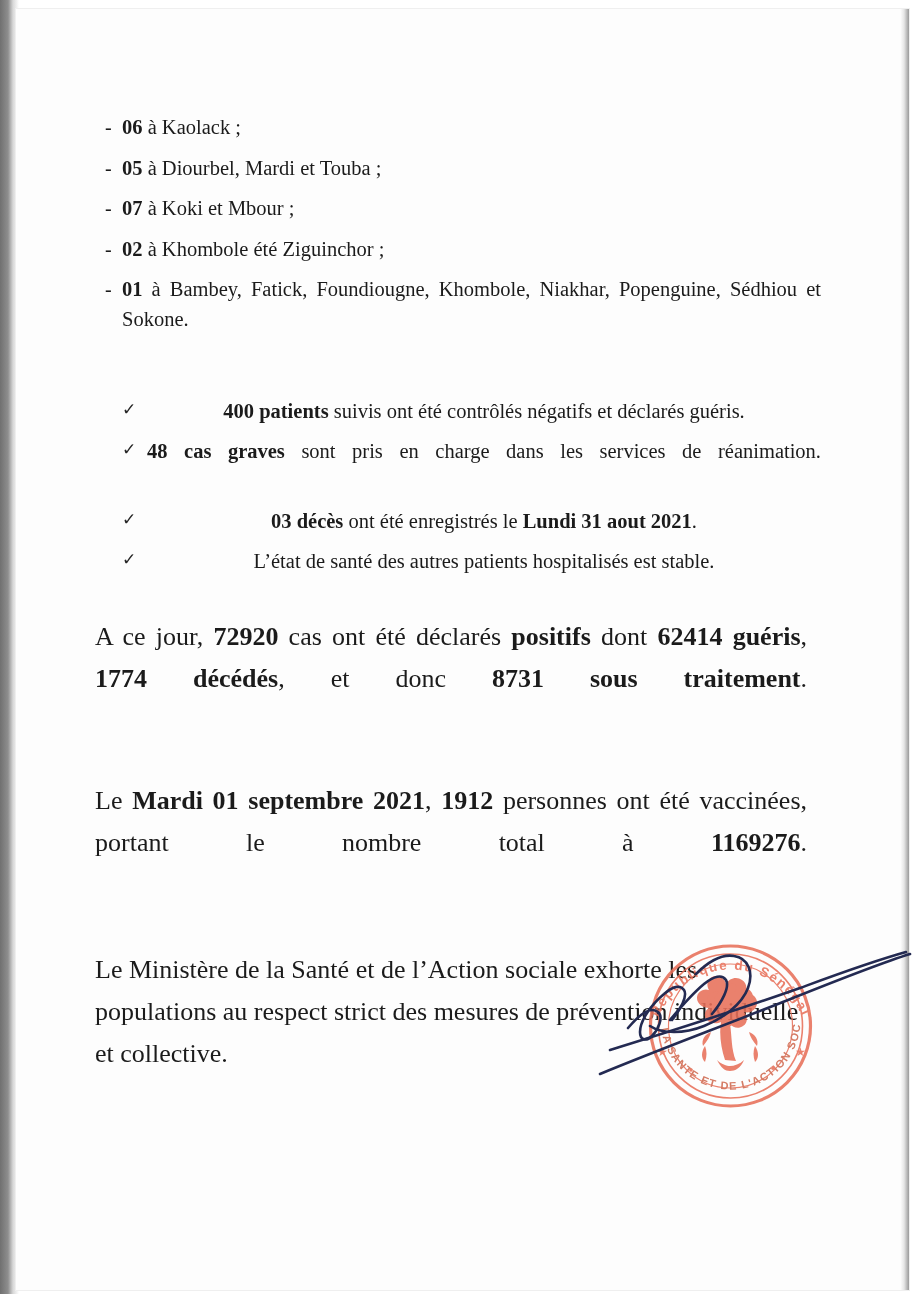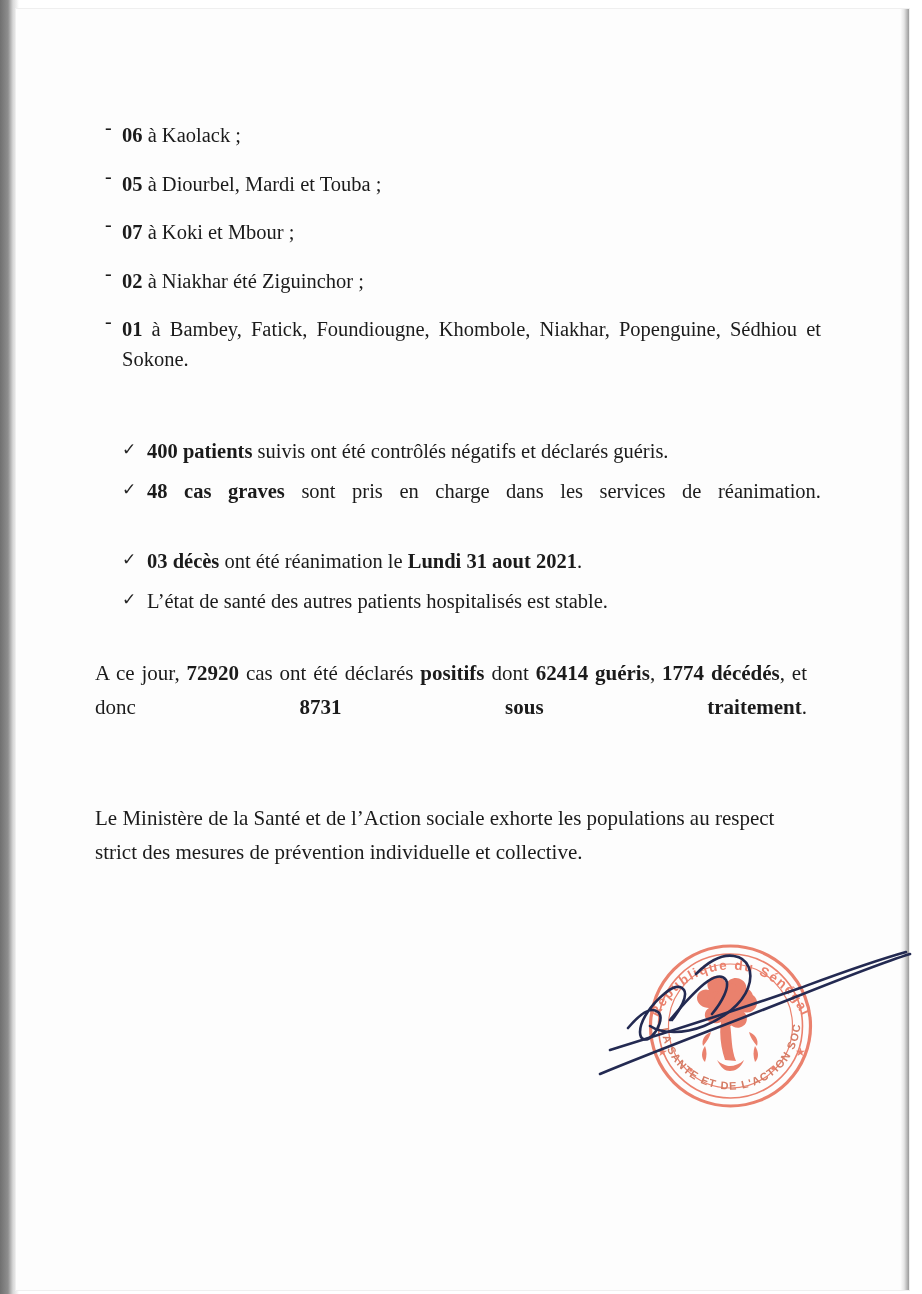--- a/index.html
+++ b/index.html
@@ -46,21 +46,20 @@
     width:27px;
     flex:0 0 27px;
     text-align:left;
     padding-left:10px;
     font-size:20px;
     color:#1b1b1b;
   }
   .dash-body {
     flex:1;
     text-align:justify;
-    margin-top:8px;
   }
   .dash-body.single { text-align:left; }
   .dash-item:last-child .dash-body { text-align:justify; }
   .dash-item:last-child .dash-body::after{ content:""; display:inline-block; width:100%; }
 
   
   .check-list { margin-top:32px; padding-left:27px; }
   .check-item {
     display:flex;
     align-items:flex-start;
@@ -68,27 +67,27 @@
     font-size:20.5px;
     line-height:1.47;
     color:#1b1b1b;
   }
   .check-mark {
     width:25px; flex:0 0 25px;
     font-size:17px;
     line-height:1.6;
     color:#262626;
   }
-  .check-body { flex:1; text-align:left; }
+  .check-body { flex:1; text-align:center; }
   .check-body.justified { text-align:justify; }
   .check-body.justified::after{ content:""; display:inline-block; width:100%; }
 
   
   .para {
-    font-size:21px;
+    font-size:26px;
     line-height:1.62;
     color:#1b1b1b;
     text-align:justify;
     width:712px;
   }
   .para::after{ content:""; display:inline-block; width:100%; }
   .para.p1 { margin-top:40px; }
   .para.p2 { margin-top:37px; }
   .para.p3 { margin-top:43px; text-align:left; }
   .para.p3::after{ content:none; }
@@ -124,21 +123,21 @@
           <span class="dash-body single"><b>05</b><span> à Diourbel, Mardi et Touba ;</span></span>
         </div>
 
         <div class="dash-item">
           <span class="dash-mark">-</span>
           <span class="dash-body single"><b>07</b><span> à Koki et Mbour ;</span></span>
         </div>
 
         <div class="dash-item">
           <span class="dash-mark">-</span>
-          <span class="dash-body single"><b>02</b><span> à Niakhar été Ziguinchor ;</span></span>
+          <span class="dash-body single"><b>02</b><span> à Khombole été Ziguinchor ;</span></span>
         </div>
 
         <div class="dash-item">
           <span class="dash-mark">-</span>
           <span class="dash-body"><b>01</b><span> à Bambey, Fatick, Foundiougne, Khombole, Niakhar, Popenguine, Sédhiou et Sokone.</span></span>
         </div>
 
       </div>
 
       <div class="check-list">
@@ -148,32 +147,33 @@
           <span class="check-body"><b>400 patients</b><span> suivis ont été contrôlés négatifs et déclarés guéris.</span></span>
         </div>
 
         <div class="check-item">
           <span class="check-mark">✓</span>
           <span class="check-body justified"><b>48 cas graves</b><span> sont pris en charge dans les services de réanimation.</span></span>
         </div>
 
         <div class="check-item">
           <span class="check-mark">✓</span>
-          <span class="check-body"><b>03 décès</b><span> ont été réanimation le </span><b>Lundi 31 aout 2021</b><span>.</span></span>
+          <span class="check-body"><b>03 décès</b><span> ont été enregistrés le </span><b>Lundi 31 aout 2021</b><span>.</span></span>
         </div>
 
         <div class="check-item">
           <span class="check-mark">✓</span>
           <span class="check-body">L’état de santé des autres patients hospitalisés est stable.</span>
         </div>
 
       </div>
 
       <p class="para p1"><span>A ce jour, </span><b>72920</b><span> cas ont été déclarés </span><b>positifs</b><span> dont </span><b>62414</b><b> guéris</b><span>, </span><b>1774 décédés</b><span>, et donc </span><b>8731 sous traitement</b><span>.</span></p>
 
+      <p class="para p2"><span>Le </span><b>Mardi 01 septembre 2021</b><span>, </span><b>1912</b><span> personnes ont été vaccinées, portant le nombre total à </span><b>1169276</b><span>.</span></p>
 
       <p class="para p3">Le Ministère de la Santé et de l’Action sociale exhorte les populations au respect strict des mesures de prévention individuelle et collective.</p>
 
     </div>
   </div>
 
   <div id="stamp-area">
 
     <svg id="stamp" viewBox="0 0 195 195">
       <defs>

